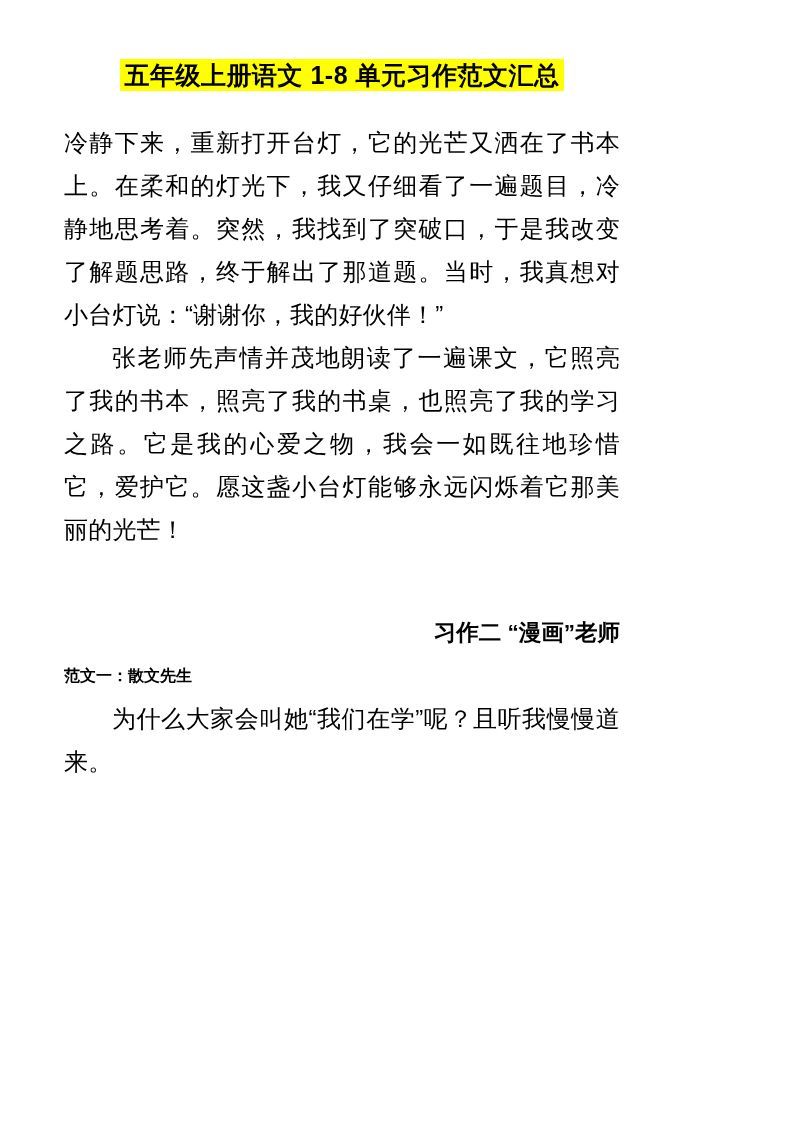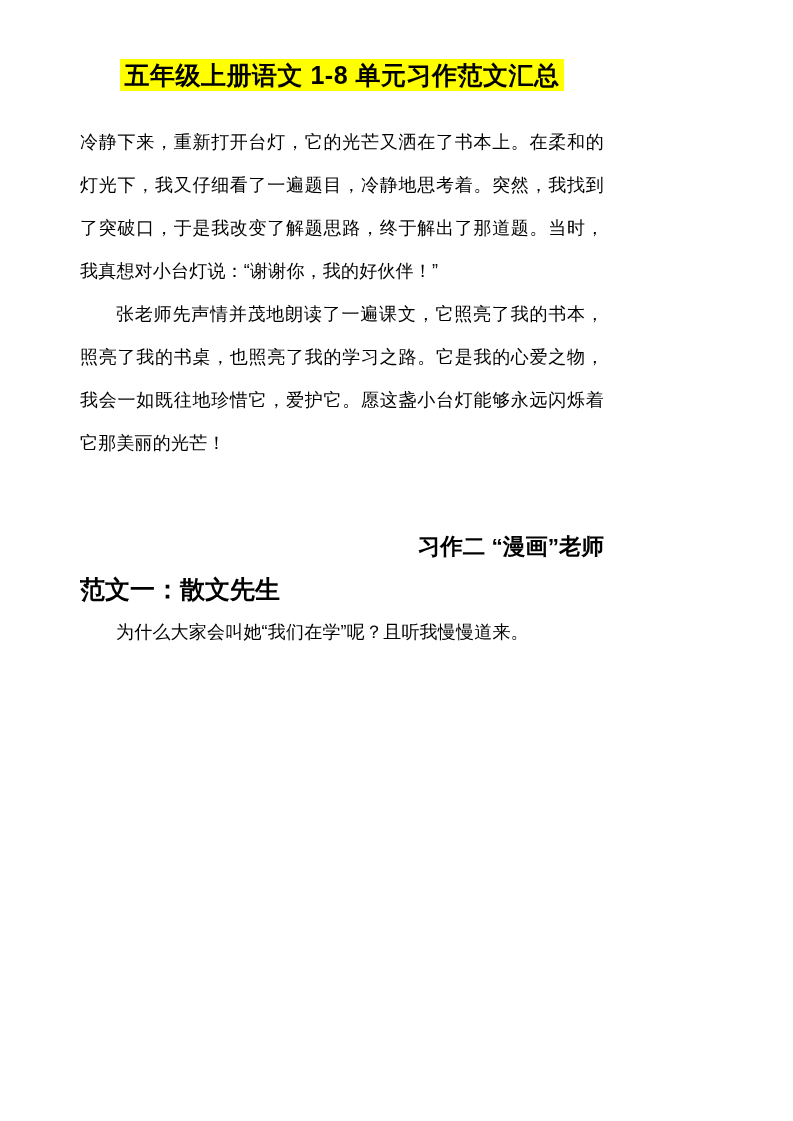--- a/index.html
+++ b/index.html
@@ -12,59 +12,59 @@
     height: 1121px;
     font-family: "Liberation Sans", "DejaVu Sans", sans-serif;
     color: #000000;
     position: relative;
     overflow: hidden;
   }
   .page {
     width: 684px;
     height: 1121px;
     box-sizing: border-box;
-    padding: 0 80px;
+    padding: 0 64px;
     position: relative;
   }
   .doc-title {
     text-align: center;
     font-size: 25px;
     font-weight: bold;
     letter-spacing: 0.5px;
     margin: 0;
     padding-top: 58px;
     line-height: 1.4;
   }
   .doc-title .hl {
     background: #FFFF00;
     padding: 2px 4px;
   }
   .body-block {
     margin-top: 28px;
   }
   p.para {
-    font-size: 18px;
+    font-size: 24px;
     line-height: 43px;
     margin: 0;
     text-align: justify;
     text-justify: inter-ideograph;
     letter-spacing: 0.2px;
   }
   p.indent {
     text-indent: 2em;
   }
   .section-heading {
     text-align: right;
     font-size: 22.5px;
     font-weight: bold;
     margin: 0;
     line-height: 43px;
   }
   .sub-heading {
-    font-size: 25px;
+    font-size: 16px;
     font-weight: bold;
     margin: 0;
     line-height: 43px;
     text-align: left;
   }
   .spacer-lg {
     height: 60px;
   }
 </style>
 </head>

